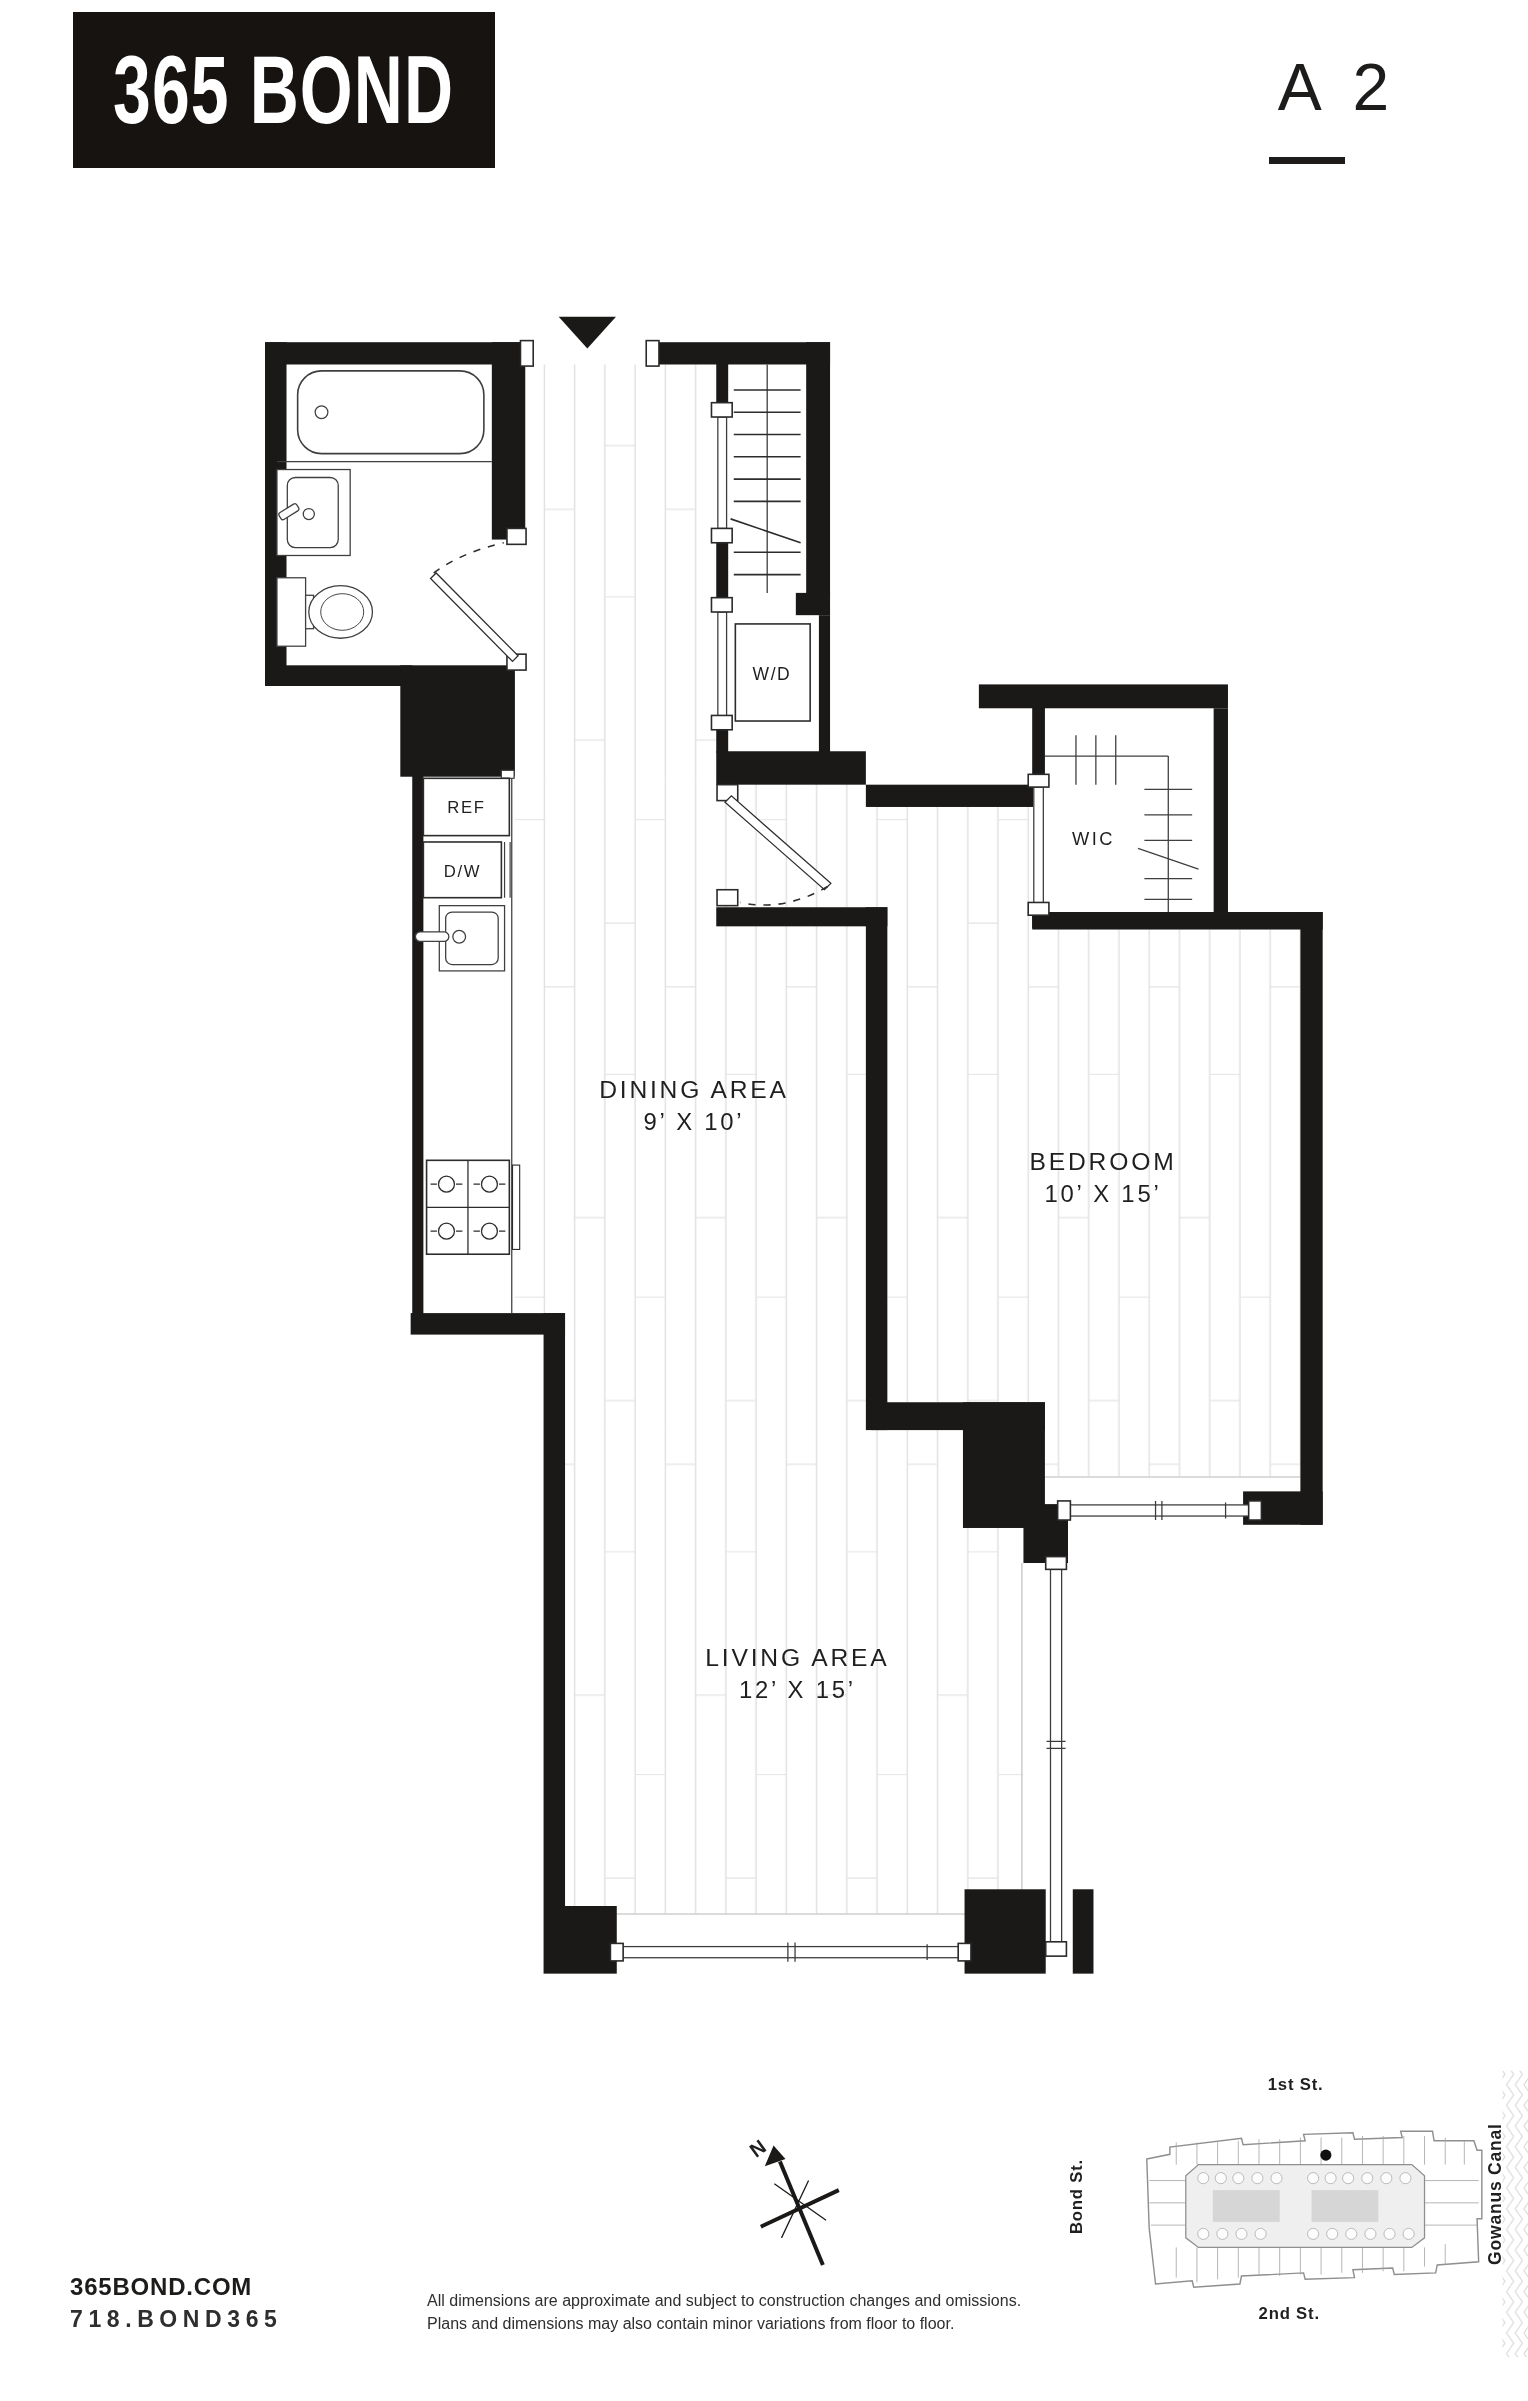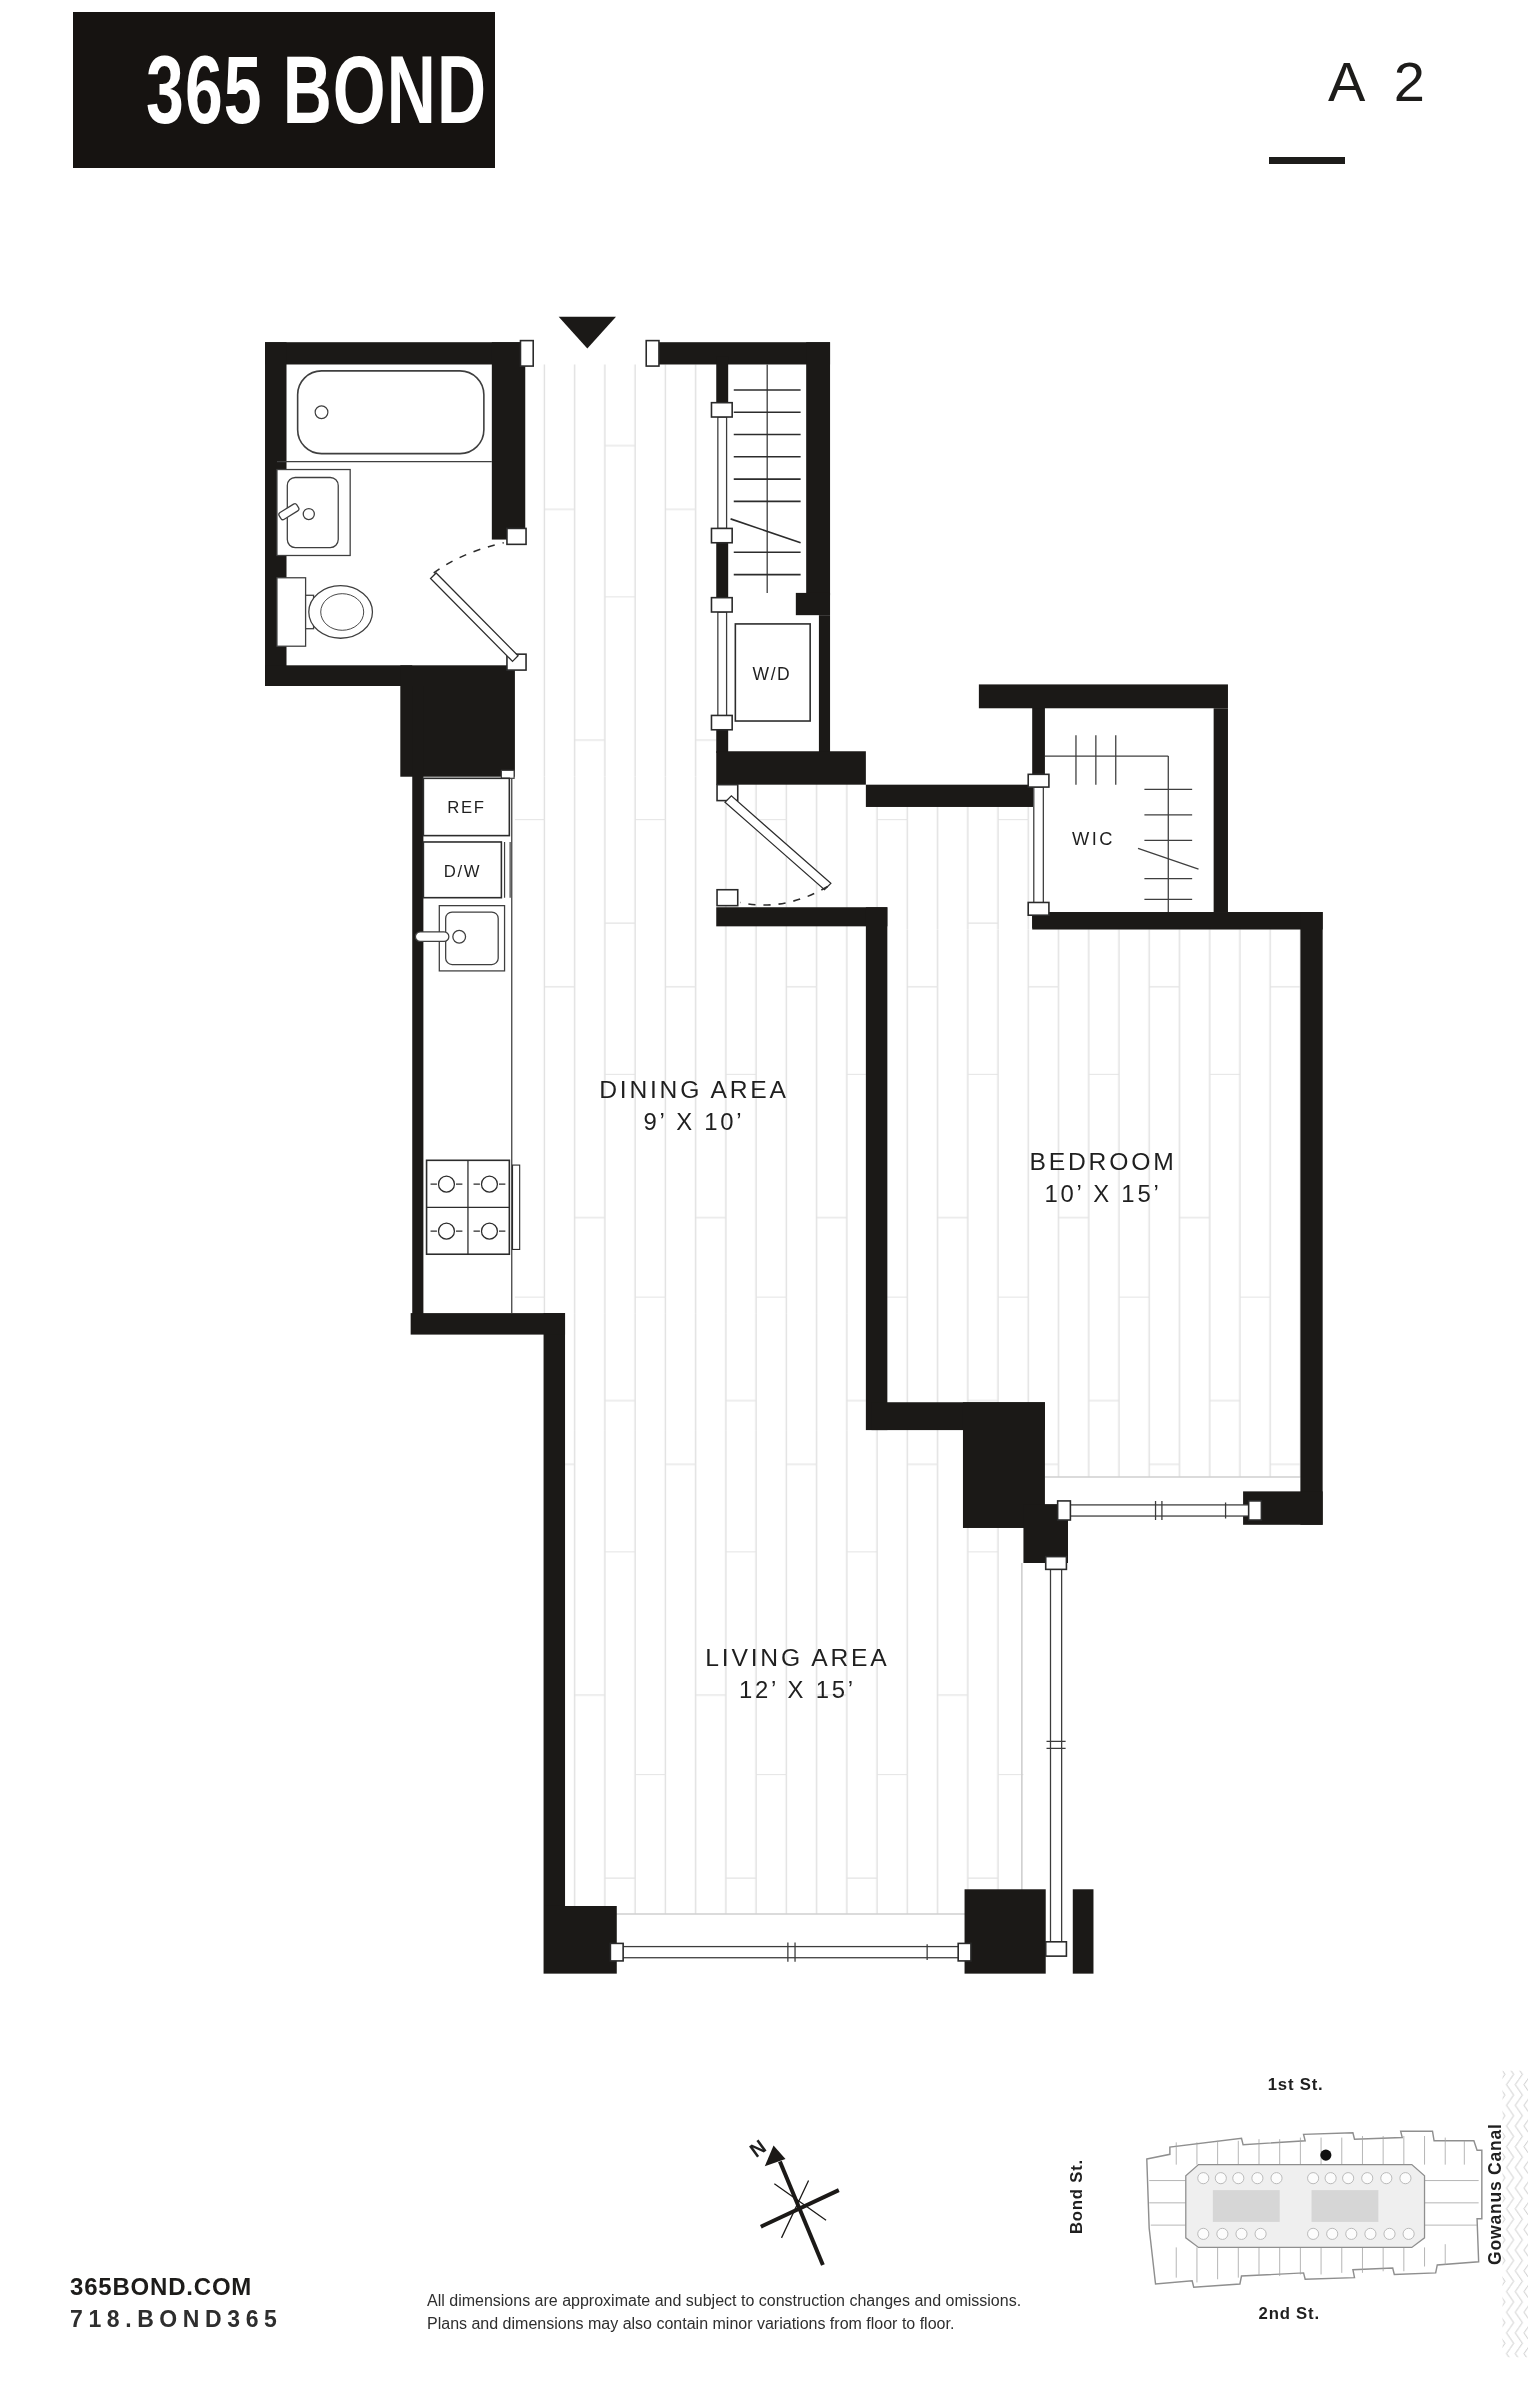--- a/index.html
+++ b/index.html
@@ -2,25 +2,25 @@
 <html style="font-size:12.7px"><head>
 <meta charset="utf-8">
 <style>
   * { margin:0; padding:0; box-sizing:border-box; }
   html,body { width:1528px; height:2401px; background:#ffffff; overflow:hidden;
               font-family:"Liberation Sans", sans-serif; }
   .page { position:relative; width:1528px; height:2401px; background:#fff; }
 
   
   .logo-box { position:absolute; left:73px; top:12px; width:422px; height:156px;
-              background:#161311; display:flex; align-items:center; }
+              background:#161311; display:flex; align-items:center; justify-content:center; }
   .logo-box span { color:#ffffff; font-weight:bold; font-size:97px; letter-spacing:1.6px;
                    transform:scaleX(0.70); white-space:nowrap; }
-  .unit-label { position:absolute; left:1303px; top:49px; width:155px; text-align:center;
-                font-size:56px; font-weight:500; letter-spacing:8px; color:#1d1c1a; }
+  .unit-label { position:absolute; left:1260px; top:49px; width:155px; text-align:center;
+                font-size:66px; font-weight:500; letter-spacing:8px; color:#1d1c1a; }
   .unit-underline { position:absolute; left:1269px; top:157px; width:76px; height:7.2px; background:#1d1c1a; }
 
   
   .info { position:absolute; left:70px; top:2062px; color:#222; }
   .info .t { font-size:25px; font-weight:bold; letter-spacing:0.4px; margin-bottom:9.6px; color:#1d1c1a; }
   .info .l { font-size:23px; color:#3d3d3d; letter-spacing:0.4px; line-height:34px; }
   .contact { position:absolute; left:70px; top:2270px; color:#1d1c1a; }
   .contact .w { font-size:24px; font-weight:bold; letter-spacing:0.8px; line-height:33px; }
   .contact .p { font-size:23px; font-weight:700; letter-spacing:5.6px; line-height:33px; color:#2e2e2e; }
   .disclaimer { position:absolute; left:396px; top:2289px; font-size:16px; line-height:23px; color:#2f2f2f;margin-left:31px; }

